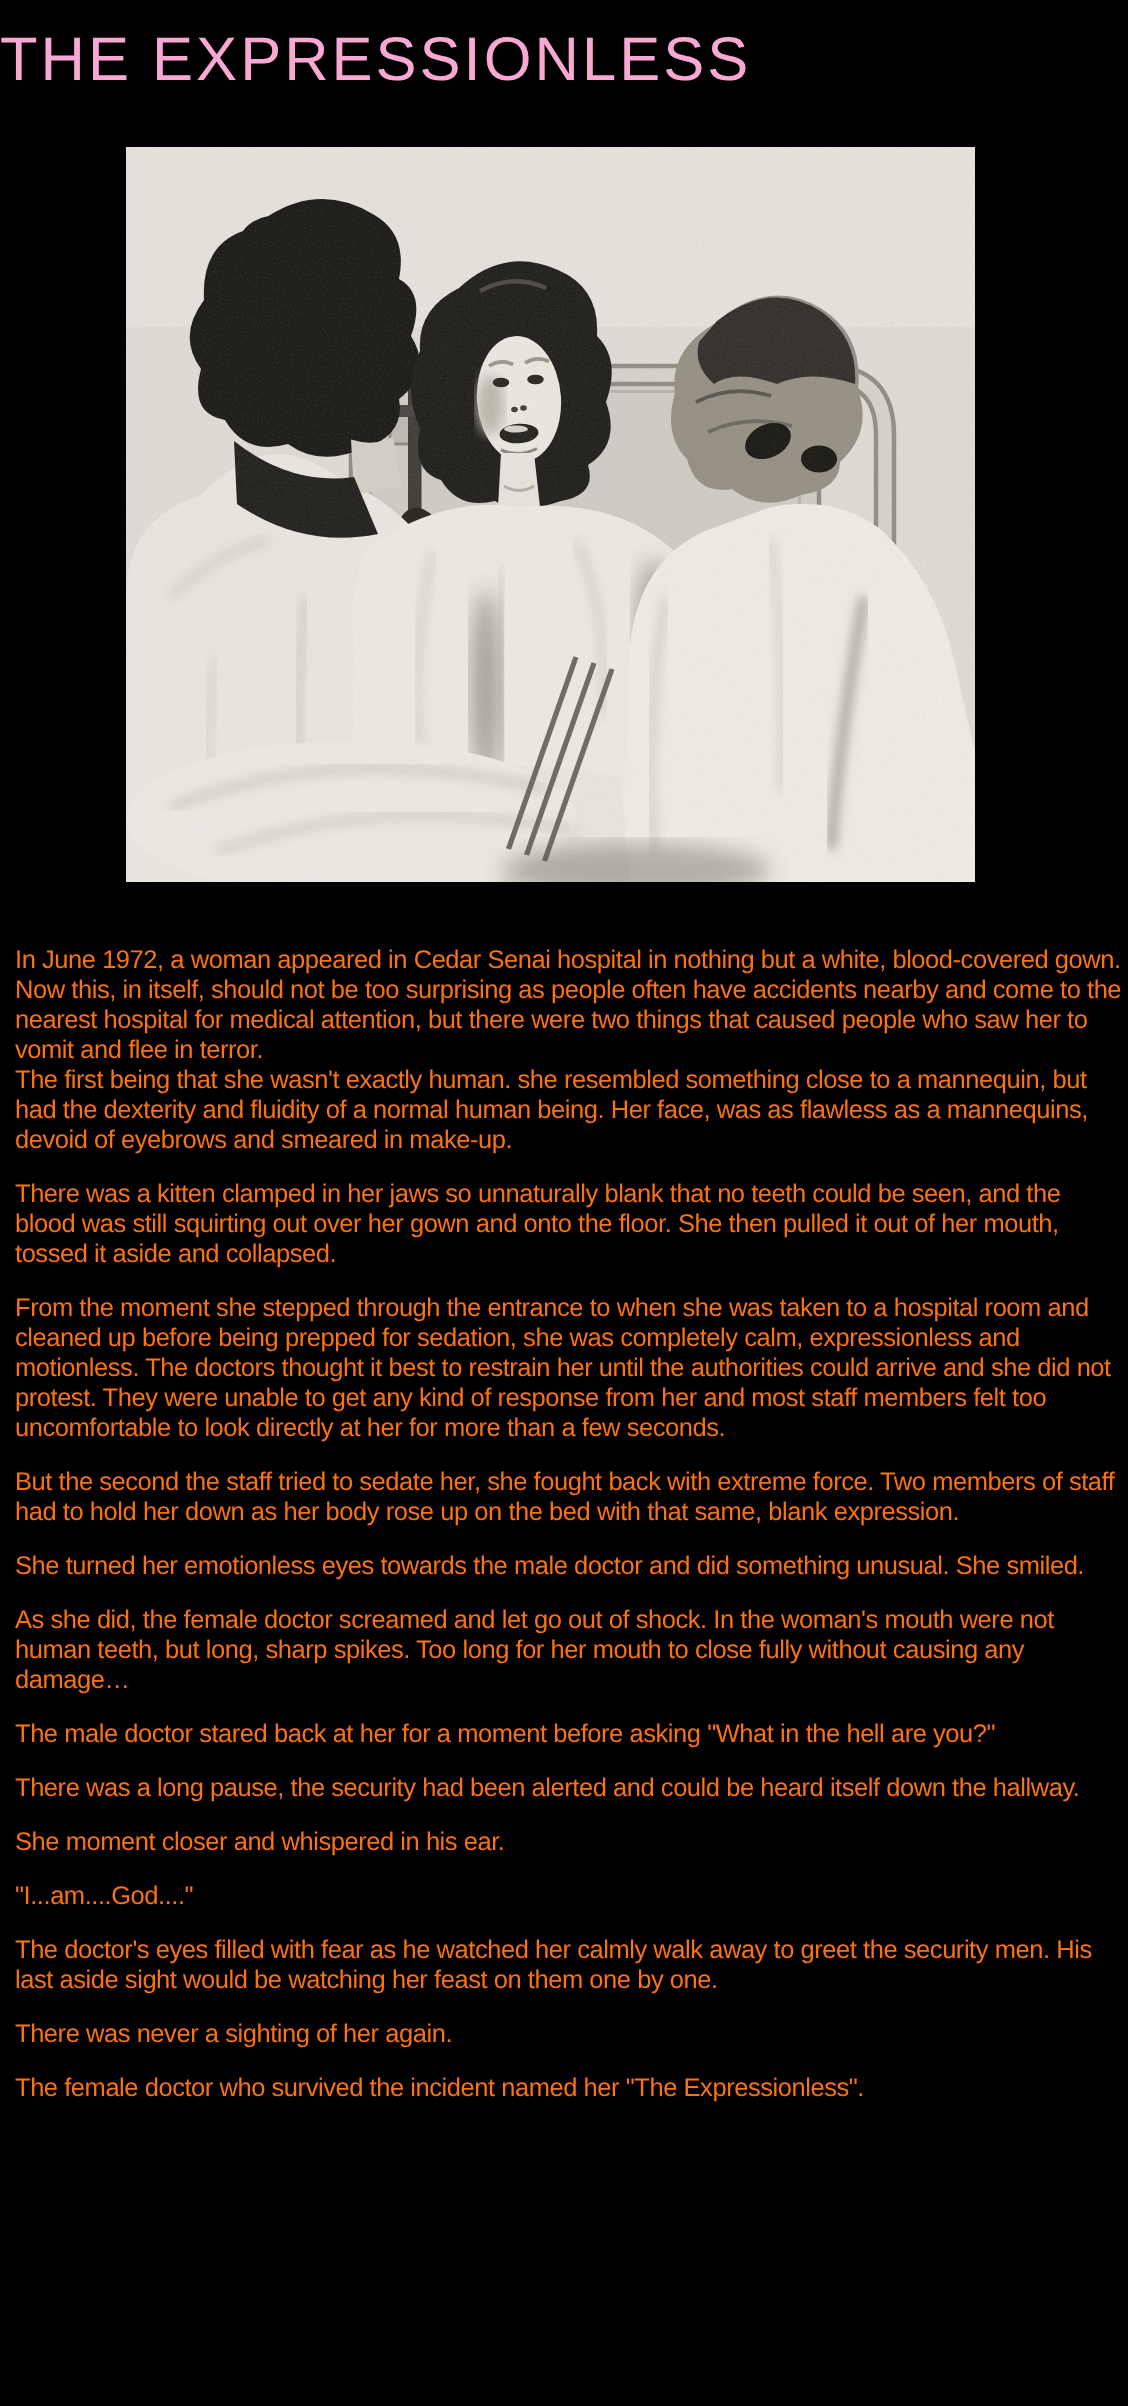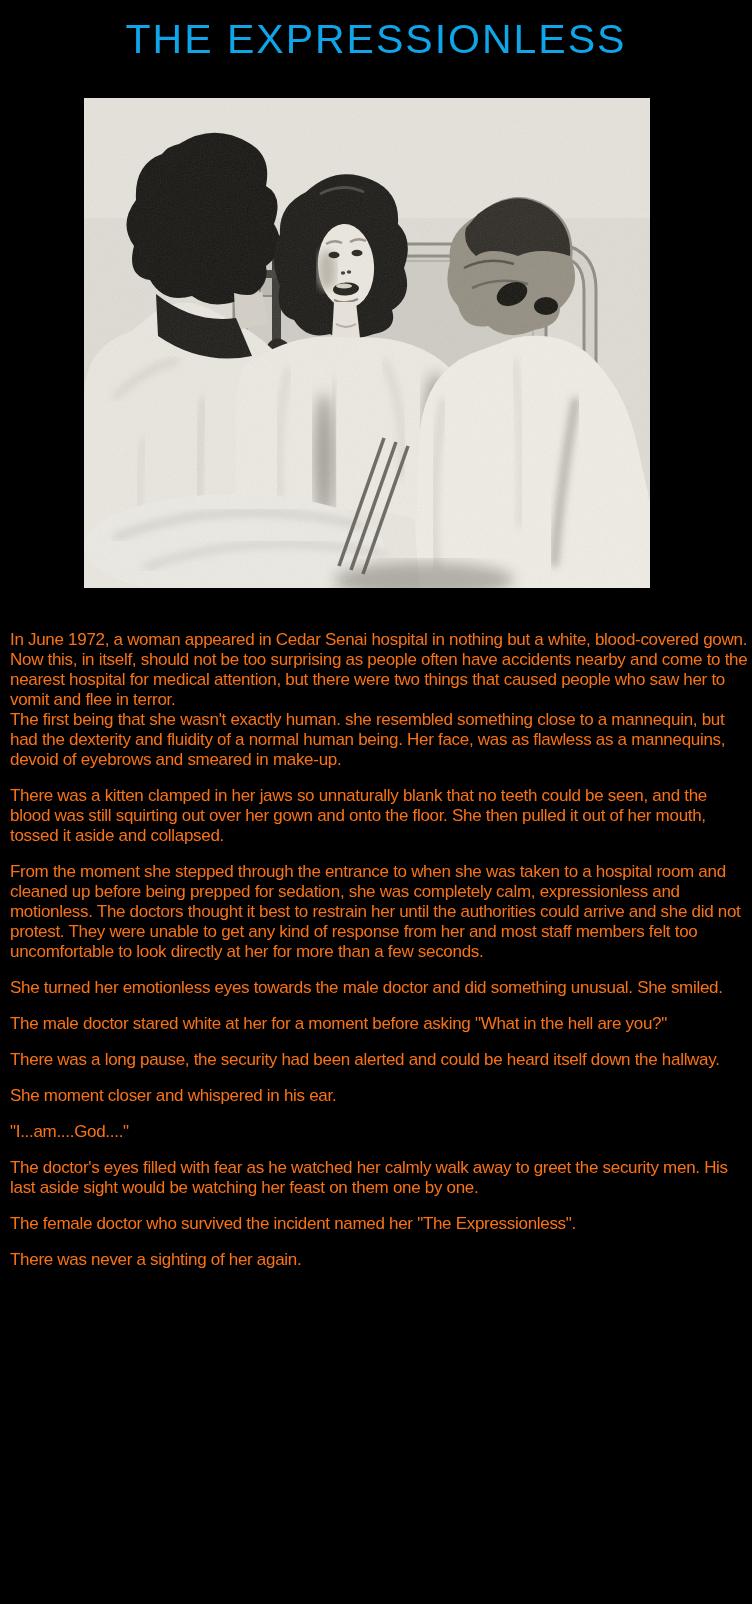--- a/index.html
+++ b/index.html
@@ -2,22 +2,22 @@
 <html><head>
 <meta charset="utf-8">
 <style>
   html,body{margin:0;padding:0;background:#000;}
   .page{
     position:relative;width:752px;height:1604px;background:#000;
     font-family:"Liberation Sans",sans-serif;overflow:hidden;margin:0 auto;
   }
   .title{
     position:absolute;top:16px;left:0;width:752px;margin:0;
-    text-align:center;font-size:41px;font-weight:400;letter-spacing:2px;
-    color:#0ea5e9;
+    font-size:41px;font-weight:400;letter-spacing:2px;
+    color:#f9a8d4;
   }
   .photo{
     position:absolute;left:84px;top:98px;width:566px;height:490px;
     display:block;
   }
   .story{
     position:absolute;left:10px;top:630px;width:740px;
     color:#f97316;font-size:17px;line-height:20px;letter-spacing:-0.3px;
   }
   .story p{margin:0 0 16px 0;white-space:pre-wrap;}
@@ -124,23 +124,25 @@
     </g>
 
     <rect x="0" y="0" width="566" height="490" filter="url(#grain)" opacity="0.14"></rect>
   </svg>
 
   <div class="story">
     <p>In June 1972, a woman appeared in Cedar Senai hospital in nothing but a white, blood-covered gown. Now this, in itself, should not be too surprising as people often have accidents nearby and come to the nearest hospital for medical attention, but there were two things that caused people who saw her to vomit and flee in terror.
 The first being that she wasn't exactly human. she resembled something close to a mannequin, but had the dexterity and fluidity of a normal human being. Her face, was as flawless as a mannequins, devoid of eyebrows and smeared in make-up.</p>
     <p>There was a kitten clamped in her jaws so unnaturally blank that no teeth could be seen, and the blood was still squirting out over her gown and onto the floor. She then pulled it out of her mouth, tossed it aside and collapsed.</p>
     <p>From the moment she stepped through the entrance to when she was taken to a hospital room and cleaned up before being prepped for sedation, she was completely calm, expressionless and motionless. The doctors thought it best to restrain her until the authorities could arrive and she did not protest. They were unable to get any kind of response from her and most staff members felt too uncomfortable to look directly at her for more than a few seconds.</p>
+    <p>But the second the staff tried to sedate her, she fought back with extreme force. Two members of staff had to hold her down as her body rose up on the bed with that same, blank expression.</p>
     <p>She turned her emotionless eyes towards the male doctor and did something unusual. She smiled.</p>
-    <p>The male doctor stared white at her for a moment before asking "What in the hell are you?"</p>
+    <p>As she did, the female doctor screamed and let go out of shock. In the woman's mouth were not human teeth, but long, sharp spikes. Too long for her mouth to close fully without causing any damage…</p>
+    <p>The male doctor stared back at her for a moment before asking "What in the hell are you?"</p>
     <p>There was a long pause, the security had been alerted and could be heard itself down the hallway.</p>
     <p>She moment closer and whispered in his ear.</p>
     <p>"I...am....God...."</p>
     <p>The doctor's eyes filled with fear as he watched her calmly walk away to greet the security men. His last aside sight would be watching her feast on them one by one.</p>
+    <p>There was never a sighting of her again.</p>
     <p>The female doctor who survived the incident named her "The Expressionless".</p>
-    <p>There was never a sighting of her again.</p>
   </div>
 
 </div>
 
 </body></html>

